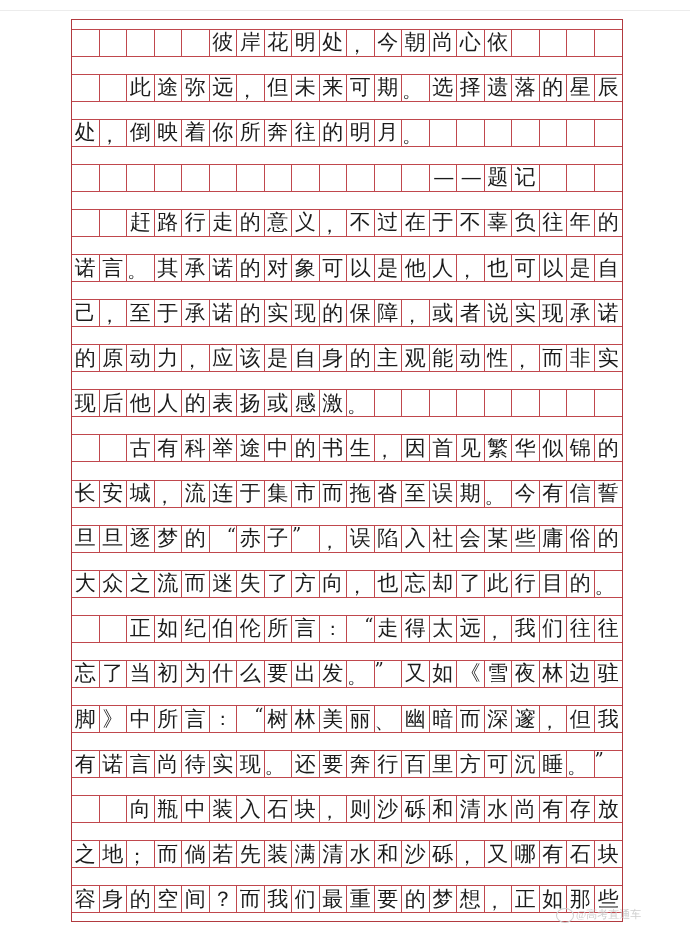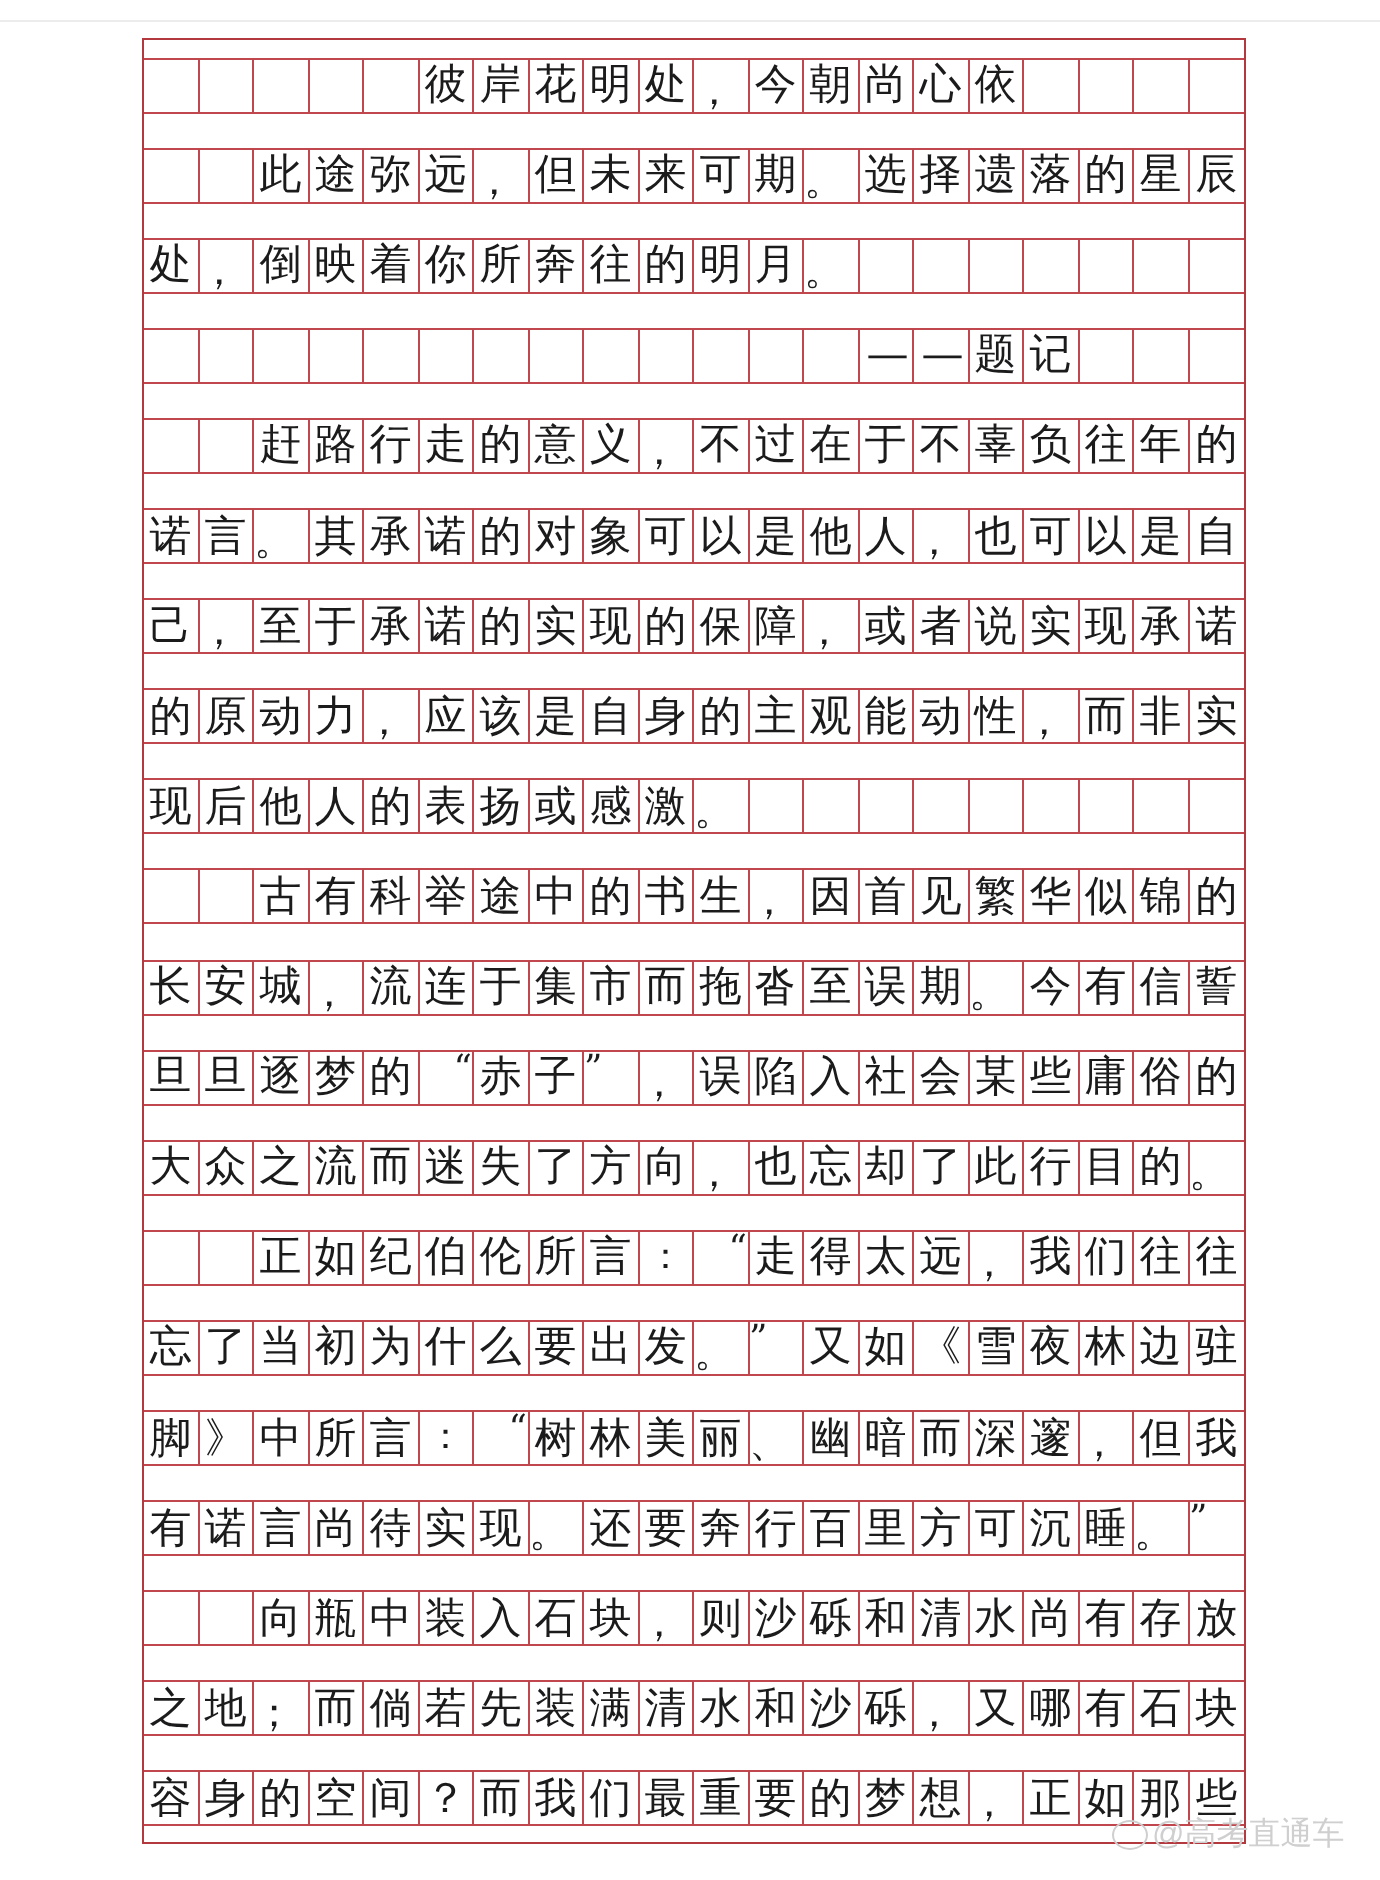--- a/index.html
+++ b/index.html
@@ -21,22 +21,22 @@
     display: flex; align-items: center; justify-content: center;
     font-family: "DejaVu Serif", serif; font-size: 21px; color: #1b1b1b; line-height: 1;
   }
   .cell:last-child { border-right: none; }
   .cell.punct { justify-content: flex-start; align-items: flex-end; font-size: 20px; padding-bottom: 1px; }
   .cell.quote-open { justify-content: flex-end; align-items: flex-start; font-size: 18px; }
   .cell.quote-close { justify-content: flex-start; align-items: flex-start; font-size: 18px; }
   .cell.colon { font-size: 18px; }
   .cell.dash { font-size: 21px; letter-spacing: -2px; }
   .watermark {
-    position: absolute; left: 556px; top: 907px; font-size: 16px; color: #cfcfcf;
-    font-family: Liberation Sans, sans-serif; white-space: nowrap;
+    position: absolute; left: 556px; top: 907px; font-size: 11px; color: #cfcfcf;
+    font-family: Liberation Serif, serif; white-space: nowrap;
   }
   .wm-logo {
     display: inline-block; width: 16px; height: 13px; border: 1.5px solid #cfcfcf; border-radius: 50%;
     vertical-align: middle; margin-right: 2px;
   }
 </style>
 </head>
 <body>
 
 <div class="topline"></div>

